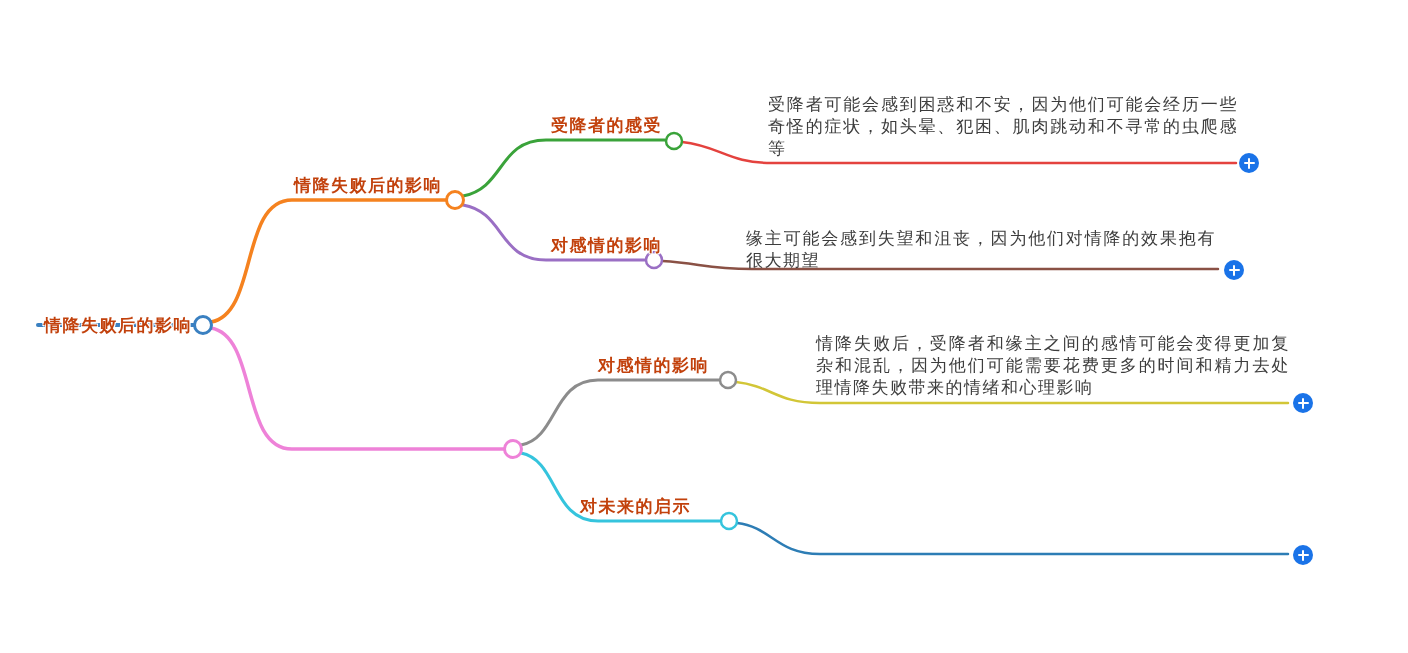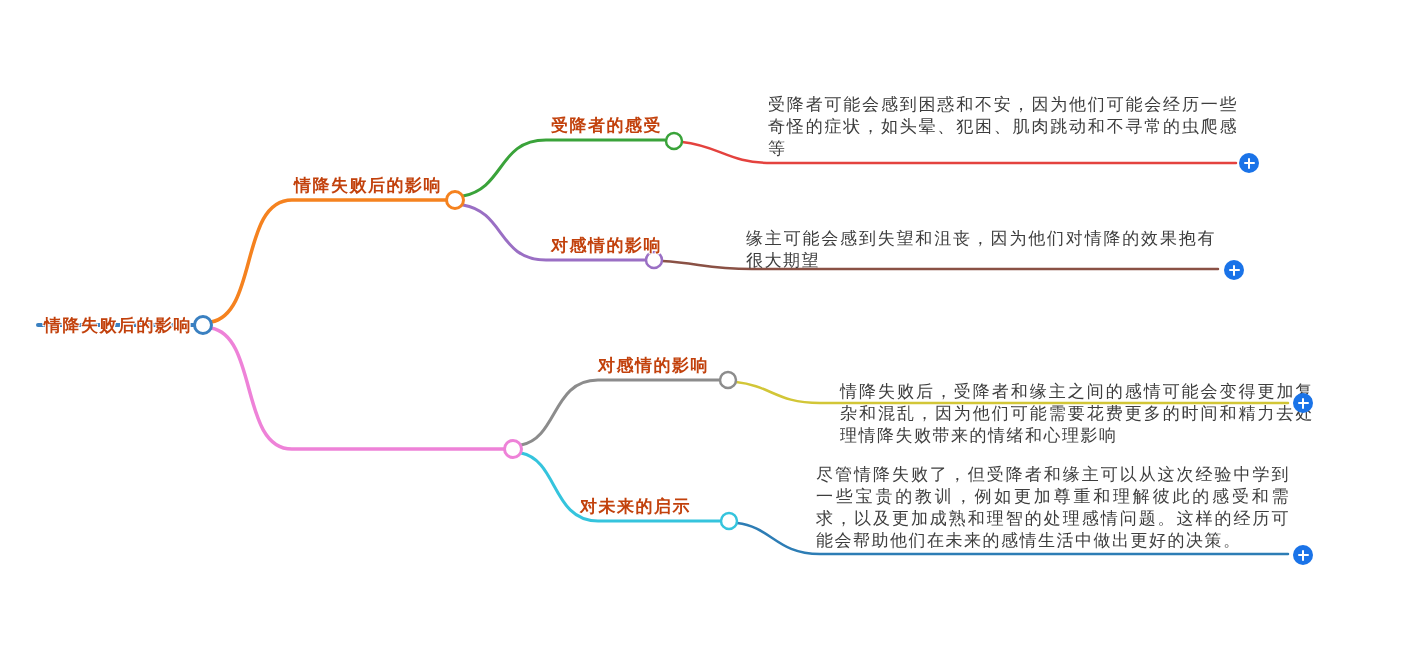--- a/index.html
+++ b/index.html
@@ -73,22 +73,21 @@
 
 
   <div class="node-label" style="left:598px; top:356px;font-family:Liberation Serif, serif;">对感情的影响</div>
 
   <div class="node-label" style="left:580px; top:497px;">对未来的启示</div>
 
   <div class="detail-text" style="left:768px; top:94px; width:470px;">受降者可能会感到困惑和不安，因为他们可能会经历一些奇怪的症状，如头晕、犯困、肌肉跳动和不寻常的虫爬感等</div>
 
   <div class="detail-text" style="left:746px; top:228px; width:470px;">缘主可能会感到失望和沮丧，因为他们对情降的效果抱有很大期望</div>
 
-  <div class="detail-text" style="left:840px; top:333px; width:474px;margin-top:48px;">情降失败后，受降者和缘主之间的感情可能会变得更加复杂和混乱，因为他们可能需要花费更多的时间和精力去处理情降失败带来的情绪和心理影响</div>
+  <div class="detail-text" style="left:816px; top:333px; width:474px;">情降失败后，受降者和缘主之间的感情可能会变得更加复杂和混乱，因为他们可能需要花费更多的时间和精力去处理情降失败带来的情绪和心理影响</div>
 
-  <div class="detail-text" style="left:816px; top:464px; width:474px;">尽管情降失败了，但受降者和缘主可以从这次经验中学到一些宝贵的教训，例如更加尊重和理解彼此的感受和需求，以及更加成熟和理智的处理感情问题。这样的经历可能会帮助他们在未来的感情生活中做出更好的决策。</div>
 
   <div class="plus-btn" style="left:1239px; top:153px;" title=""></div>
   <div class="plus-btn" style="left:1224px; top:260px;" title=""></div>
   <div class="plus-btn" style="left:1293px; top:393px;" title=""></div>
   <div class="plus-btn" style="left:1293px; top:545px;" title=""></div>
 
 </div>
 
 </body></html>

